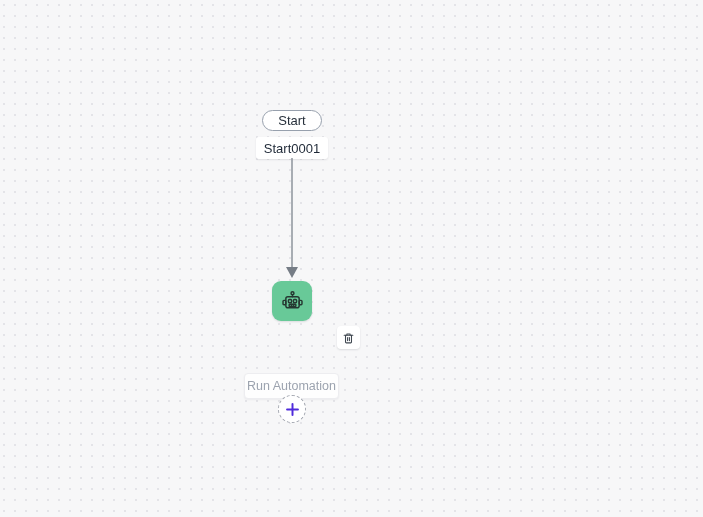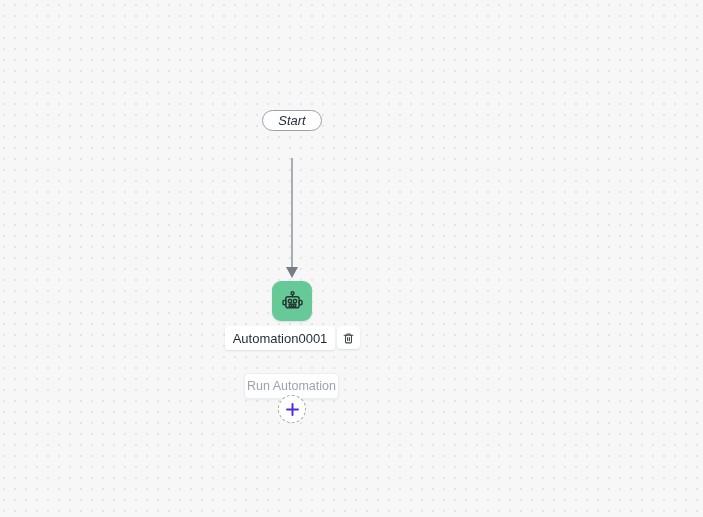--- a/index.html
+++ b/index.html
@@ -14,21 +14,21 @@
     background-size:11px 11px;
     background-position:3px 4px;
   }
 
   .start-pill{
     position:absolute;left:262px;top:110px;width:60px;height:21px;
     background:#FFFFFF;border:1px solid #97A0AD;border-radius:12px;
     display:flex;align-items:center;justify-content:center;
     box-sizing:border-box;cursor:pointer;
   }
-  .start-pill span{font-size:13px;font-weight:500;color:#27303B;font-style:italic;}
+  .start-pill span{font-size:13px;font-weight:500;color:#27303B;}
 
   .name-label{
     position:absolute;background:#FFFFFF;border-radius:3px;
     display:flex;align-items:center;justify-content:center;
     font-size:13px;font-weight:500;color:#1F2937;
     box-shadow:0 1px 2px rgba(16,24,40,.10);
     box-sizing:border-box;cursor:pointer;
   }
   .start-name{left:256px;top:137px;width:72px;height:22px;}
   .auto-name{left:225px;top:326px;width:110px;height:24px;}
@@ -67,20 +67,21 @@
 </style>
 </head>
 <body>
 
 <div class="canvas">
 
   <div class="start-pill">
     <span>Start</span>
   </div>
 
+  <div class="name-label start-name">Start0001</div>
 
   <svg class="connector" width="14" height="121" viewBox="0 0 14 121">
     <line x1="7" y1="0" x2="7" y2="110" stroke="#868D96" stroke-width="1.4"></line>
     <polygon points="1,109 13,109 7,120" fill="#767D86"></polygon>
   </svg>
 
   <div class="auto-node">
     <svg width="25" height="25" viewBox="0 0 24 24" fill="none" stroke="#263832" stroke-width="1.4" stroke-linecap="round" stroke-linejoin="round">
       <circle cx="12" cy="4" r="1.4"></circle>
       <line x1="12" y1="5.4" x2="12" y2="7.4"></line>
@@ -88,21 +89,20 @@
       <rect x="8.1" y="10.1" width="3" height="3" rx="0.9"></rect>
       <rect x="12.9" y="10.1" width="3" height="3" rx="0.9"></rect>
       <rect x="8.8" y="14.7" width="6.4" height="2" rx="0.5"></rect>
       <line x1="11" y1="14.7" x2="11" y2="16.7"></line>
       <line x1="13" y1="14.7" x2="13" y2="16.7"></line>
       <rect x="2.9" y="10.9" width="2.7" height="4.2" rx="0.9"></rect>
       <rect x="18.4" y="10.9" width="2.7" height="4.2" rx="0.9"></rect>
     </svg>
   </div>
 
-  <div class="name-label auto-name">Automation0001</div>
 
   <button class="trash-btn">
     <svg width="13" height="14" viewBox="0 0 24 24" fill="none" stroke="#3F4750" stroke-width="2" stroke-linecap="round" stroke-linejoin="round">
       <path d="M4 7h16"></path>
       <path d="M9 7V4.5h6V7"></path>
       <path d="M6.5 7v12.5A1.5 1.5 0 0 0 8 21h8a1.5 1.5 0 0 0 1.5-1.5V7"></path>
       <line x1="10.3" y1="11" x2="10.3" y2="16.8"></line>
       <line x1="13.7" y1="11" x2="13.7" y2="16.8"></line>
     </svg>
   </button>

